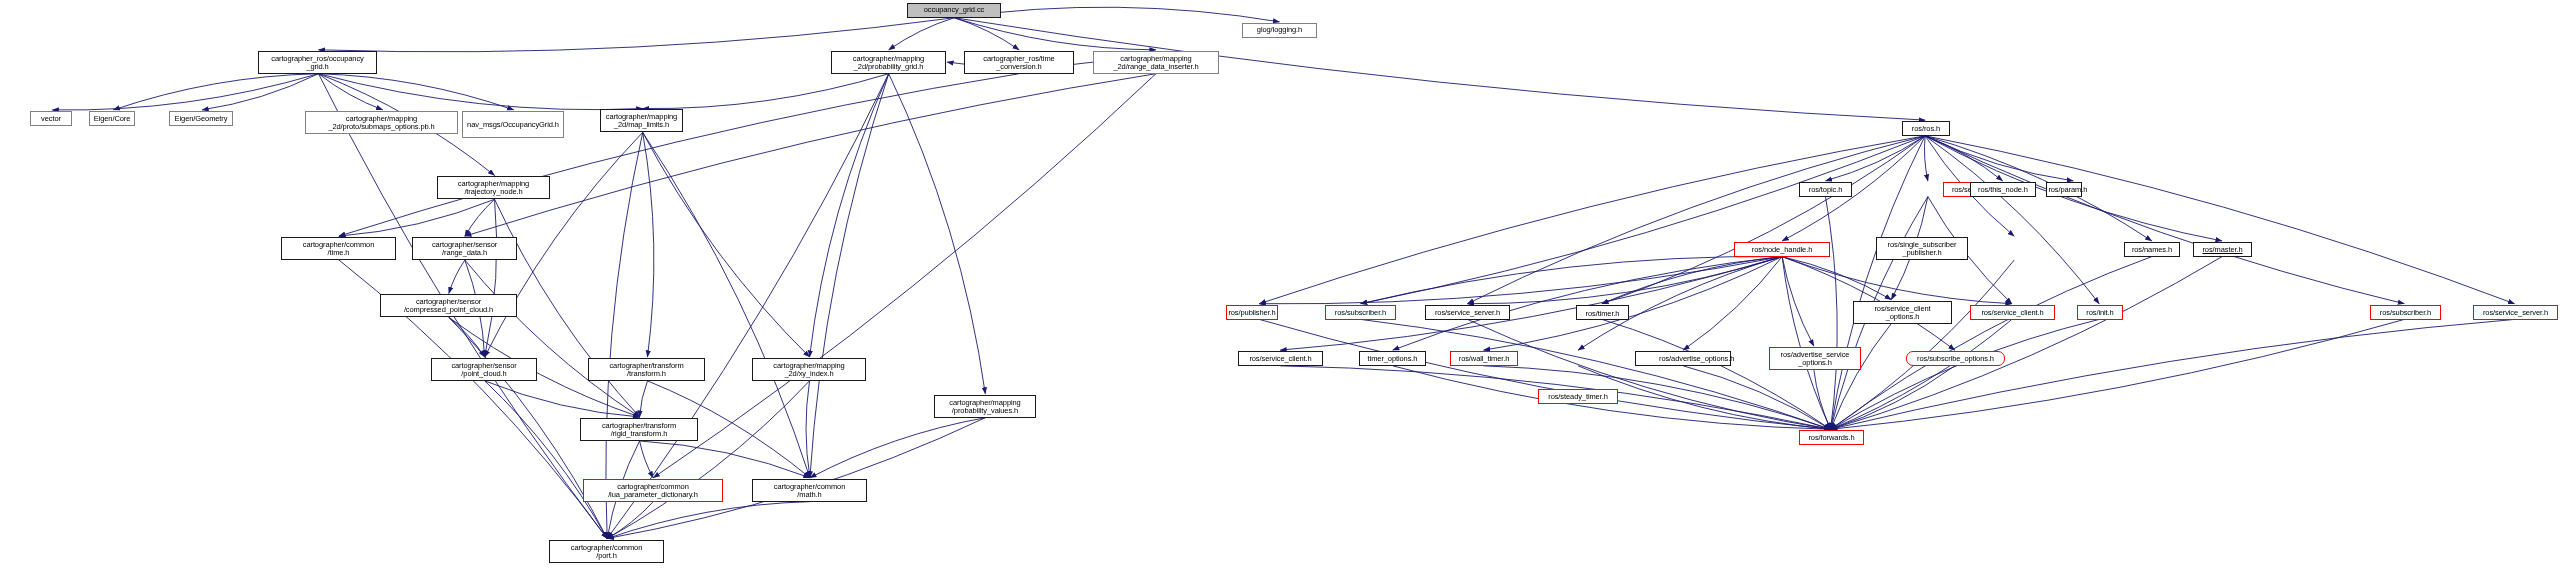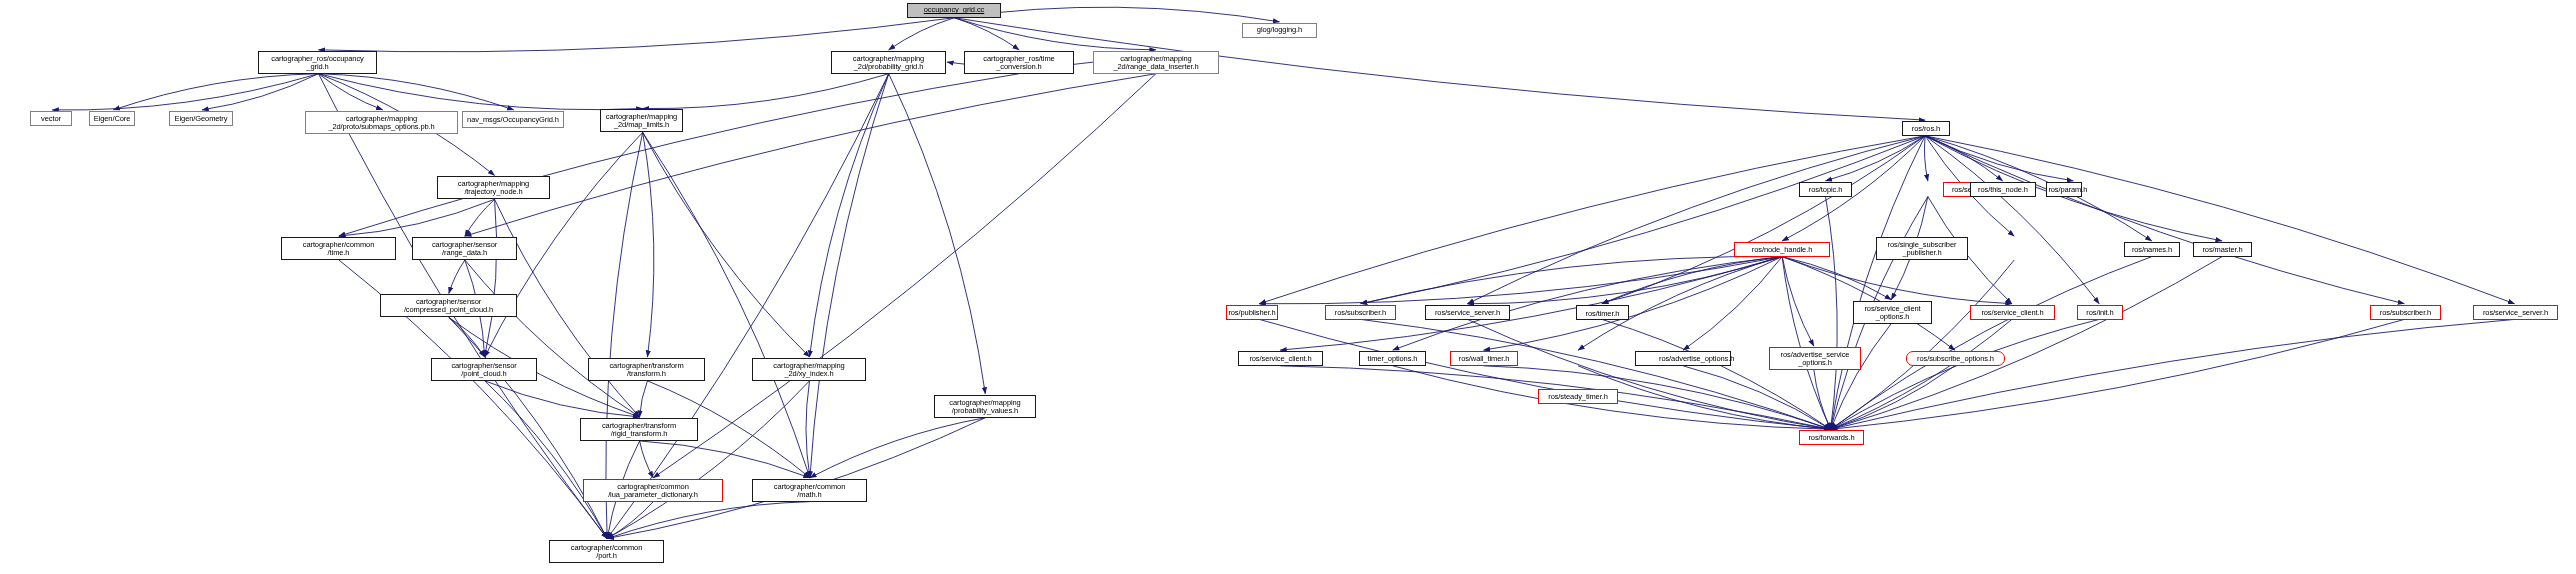--- a/index.html
+++ b/index.html
@@ -149,36 +149,36 @@
         <path d="M2172,536 Q2433.1764097924033,544.6281787157299 2680.5,629" fill="none" stroke="#191970" stroke-width="1.3" marker-end="url(#arrow)"></path>
         <path d="M2310.5,536 Q2488.339,610.99 2680.5,629" fill="none" stroke="#191970" stroke-width="1.3" marker-end="url(#arrow)"></path>
         <path d="M2464.5,536 Q2579.661,565.8679999999999 2680.5,629" fill="none" stroke="#191970" stroke-width="1.3" marker-end="url(#arrow)"></path>
         <path d="M2656,542 Q2661.551,587.3865 2680.5,629" fill="none" stroke="#191970" stroke-width="1.3" marker-end="url(#arrow)"></path>
         <path d="M2862.5,536 Q2778.661,596.514 2680.5,629" fill="none" stroke="#191970" stroke-width="1.3" marker-end="url(#arrow)"></path>
         <path d="M3151,376 Q2897.516499446937,468.5914545050743 2680.5,629" fill="none" stroke="#191970" stroke-width="1.3" marker-end="url(#arrow)"></path>
         <path d="M3254,376 Q2982.7893918678833,537.7246689179098 2680.5,629" fill="none" stroke="#191970" stroke-width="1.3" marker-end="url(#arrow)"></path>
       </g>
   </svg>
   <div id="node-layer">
-      <div class="node root" style="left: 907px; top: 2.7px; width: 94px; height: 15px; text-decoration: underline;"><span>occupancy_grid.cc</span></div>
+      <div class="node root" style="left: 907px; top: 2.7px; width: 94px; height: 15px;"><span>occupancy_grid.cc</span></div>
       <div class="node solid" style="left: 258px; top: 51px; width: 119px; height: 23px;"><span>cartographer_ros/occupancy
 _grid.h</span></div>
       <div class="node solid" style="left: 831px; top: 51px; width: 115px; height: 23px;"><span>cartographer/mapping
 _2d/probability_grid.h</span></div>
       <div class="node solid" style="left: 964px; top: 51px; width: 110px; height: 23px;"><span>cartographer_ros/time
 _conversion.h</span></div>
       <div class="node light" style="left: 1093px; top: 51px; width: 126px; height: 23px;"><span>cartographer/mapping
 _2d/range_data_inserter.h</span></div>
       <div class="node light" style="left: 1242px; top: 22.5px; width: 75px; height: 15px;"><span>glog/logging.h</span></div>
       <div class="node light" style="left: 30px; top: 111px; width: 42px; height: 15px;"><span>vector</span></div>
       <div class="node light" style="left: 89px; top: 111px; width: 46px; height: 15px;"><span>Eigen/Core</span></div>
       <div class="node light" style="left: 169px; top: 111px; width: 64px; height: 15px;"><span>Eigen/Geometry</span></div>
       <div class="node light" style="left: 305px; top: 111px; width: 153px; height: 23px;"><span>cartographer/mapping
 _2d/proto/submaps_options.pb.h</span></div>
-      <div class="node light" style="left: 462px; top: 111px; width: 102px; height: 17px;"><span>nav_msgs/OccupancyGrid.h</span></div>
+      <div class="node light" style="left: 462px; top: 111px; width: 102px; height: 27px;"><span>nav_msgs/OccupancyGrid.h</span></div>
       <div class="node solid" style="left: 600px; top: 109px; width: 83px; height: 23px;"><span>cartographer/mapping
 _2d/map_limits.h</span></div>
       <div class="node solid" style="left: 437px; top: 176px; width: 113px; height: 23px;"><span>cartographer/mapping
 /trajectory_node.h</span></div>
       <div class="node solid" style="left: 281px; top: 237px; width: 115px; height: 23px;"><span>cartographer/common
 /time.h</span></div>
       <div class="node solid" style="left: 412px; top: 237px; width: 105px; height: 23px;"><span>cartographer/sensor
 /range_data.h</span></div>
       <div class="node solid" style="left: 380px; top: 294px; width: 137px; height: 23px;"><span>cartographer/sensor
 /compressed_point_cloud.h</span></div>
@@ -200,26 +200,26 @@
 /port.h</span></div>
       <div class="node solid" style="left: 1902px; top: 121px; width: 48px; height: 15px;"><span>ros/ros.h</span></div>
       <div class="node solid" style="left: 1799px; top: 182px; width: 53px; height: 15px;"><span>ros/topic.h</span></div>
       <div class="node red" style="left: 1899px; top: 182px; width: 59px; height: 15px; margin-left: 44px;"><span>ros/service.h</span></div>
       <div class="node solid" style="left: 1970px; top: 182px; width: 66px; height: 15px;"><span>ros/this_node.h</span></div>
       <div class="node solid" style="left: 2046px; top: 182px; width: 36px; height: 15px;"><span>ros/param.h</span></div>
       <div class="node red" style="left: 1734px; top: 242px; width: 96px; height: 15px;"><span>ros/node_handle.h</span></div>
       <div class="node solid" style="left: 1876px; top: 237px; width: 92px; height: 23px;"><span>ros/single_subscriber
 _publisher.h</span></div>
       <div class="node solid" style="left: 2124px; top: 242px; width: 56px; height: 15px;"><span>ros/names.h</span></div>
-      <div class="node solid" style="left: 2193px; top: 242px; width: 59px; height: 15px;"><span>ros/master.h</span></div>
+      <div class="node solid" style="left: 2193px; top: 242px; width: 59px; height: 15px; text-decoration: underline;"><span>ros/master.h</span></div>
       <div class="node red" style="left: 1226px; top: 305px; width: 52px; height: 15px;"><span>ros/publisher.h</span></div>
       <div class="node red" style="left: 1325px; top: 305px; width: 71px; height: 15px;"><span>ros/subscriber.h</span></div>
       <div class="node solid" style="left: 1425px; top: 305px; width: 85px; height: 15px;"><span>ros/service_server.h</span></div>
       <div class="node solid" style="left: 1576px; top: 305px; width: 53px; height: 15px; align-items: flex-end;"><span>ros/timer.h</span></div>
-      <div class="node solid" style="left: 1853px; top: 301px; width: 79px; height: 23px;"><span>ros/service_client
+      <div class="node solid" style="left: 1853px; top: 301px; width: 99px; height: 23px;"><span>ros/service_client
 _options.h</span></div>
       <div class="node red" style="left: 1970px; top: 305px; width: 85px; height: 15px;"><span>ros/service_client.h</span></div>
       <div class="node red" style="left: 2077px; top: 305px; width: 46px; height: 15px;"><span>ros/init.h</span></div>
       <div class="node red" style="left: 2370px; top: 305px; width: 71px; height: 15px;"><span>ros/subscriber.h</span></div>
       <div class="node red" style="left: 2473px; top: 305px; width: 85px; height: 15px;"><span>ros/service_server.h</span></div>
       <div class="node solid" style="left: 1238px; top: 351px; width: 85px; height: 15px;"><span>ros/service_client.h</span></div>
       <div class="node solid" style="left: 1359px; top: 351px; width: 67px; height: 15px;"><span>timer_options.h</span></div>
       <div class="node red" style="left: 1450px; top: 351px; width: 68px; height: 15px;"><span>ros/wall_timer.h</span></div>
       <div class="node red" style="left: 1538px; top: 351px; width: 80px; height: 15px; margin-top: 38px;"><span>ros/steady_timer.h</span></div>
       <div class="node solid" style="left: 1635px; top: 351px; width: 96px; height: 15px; padding-left: 23px;"><span>ros/advertise_options.h</span></div>

